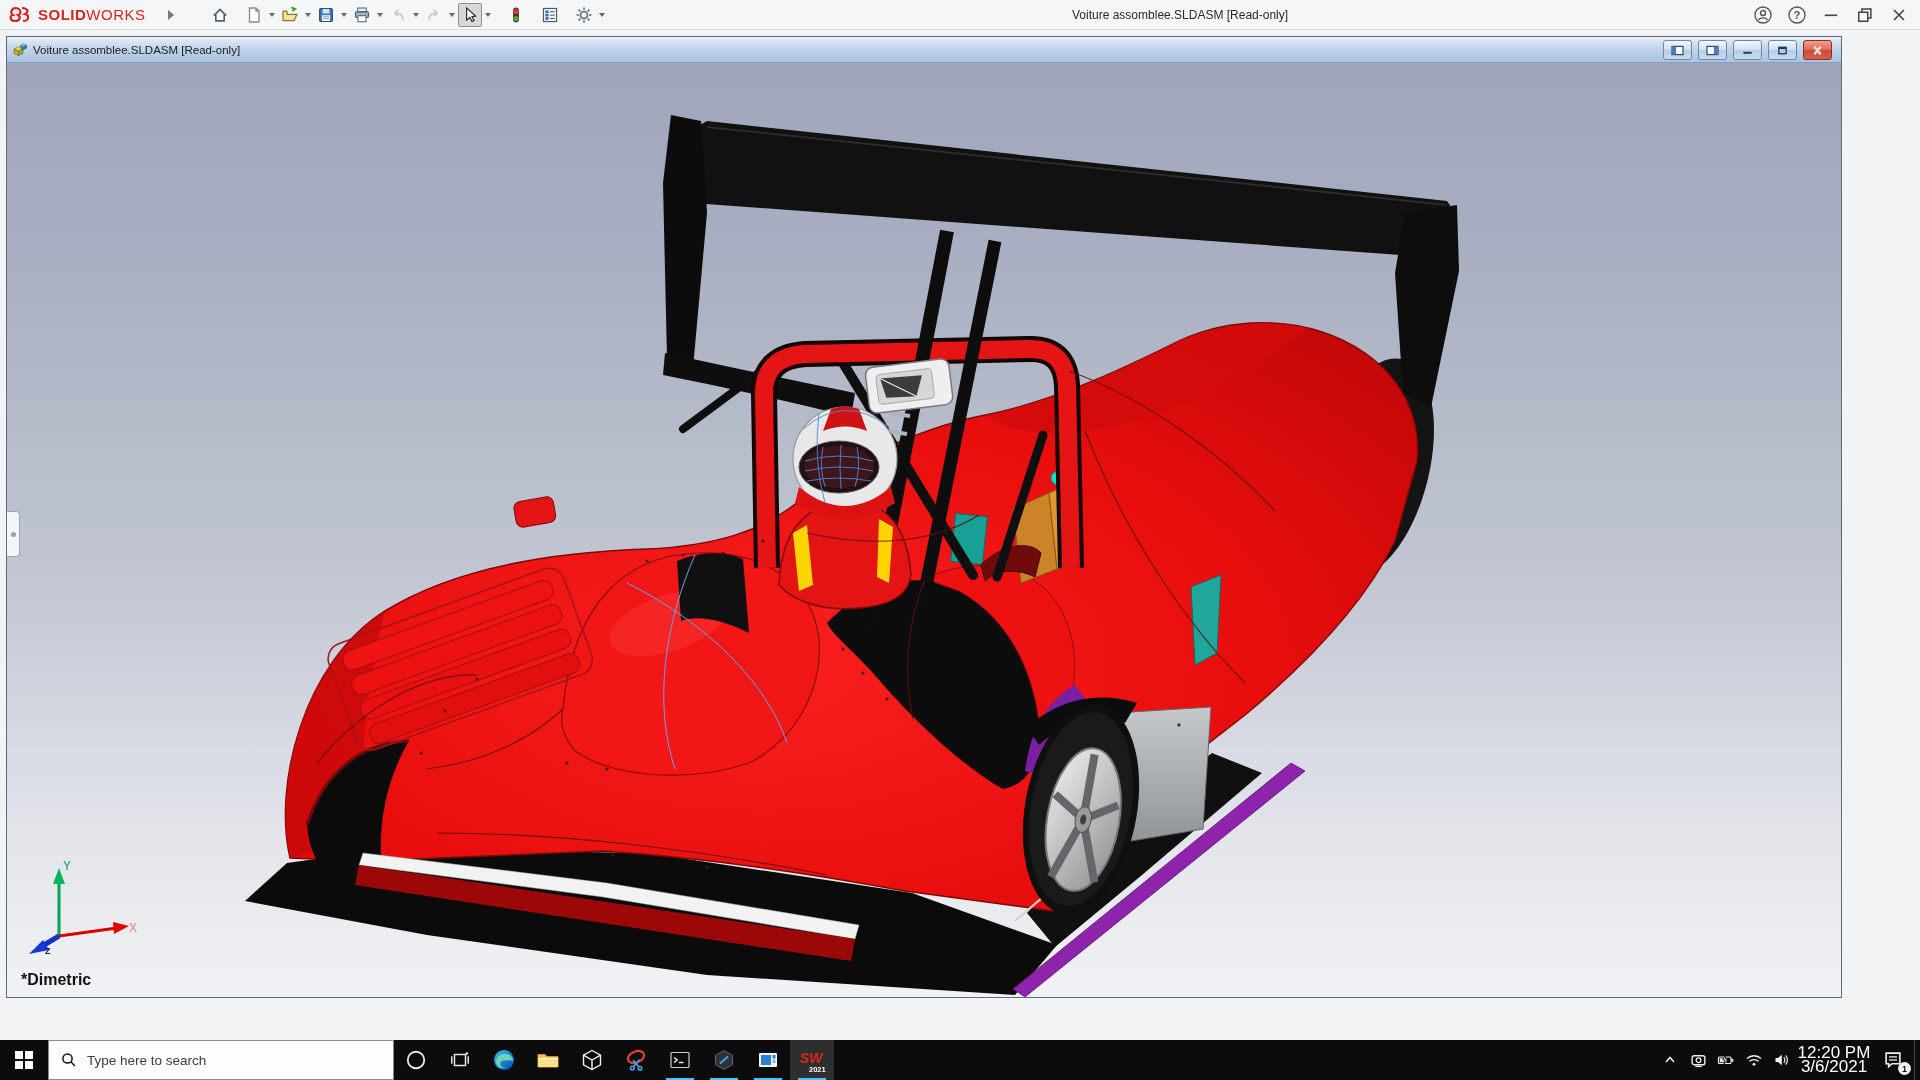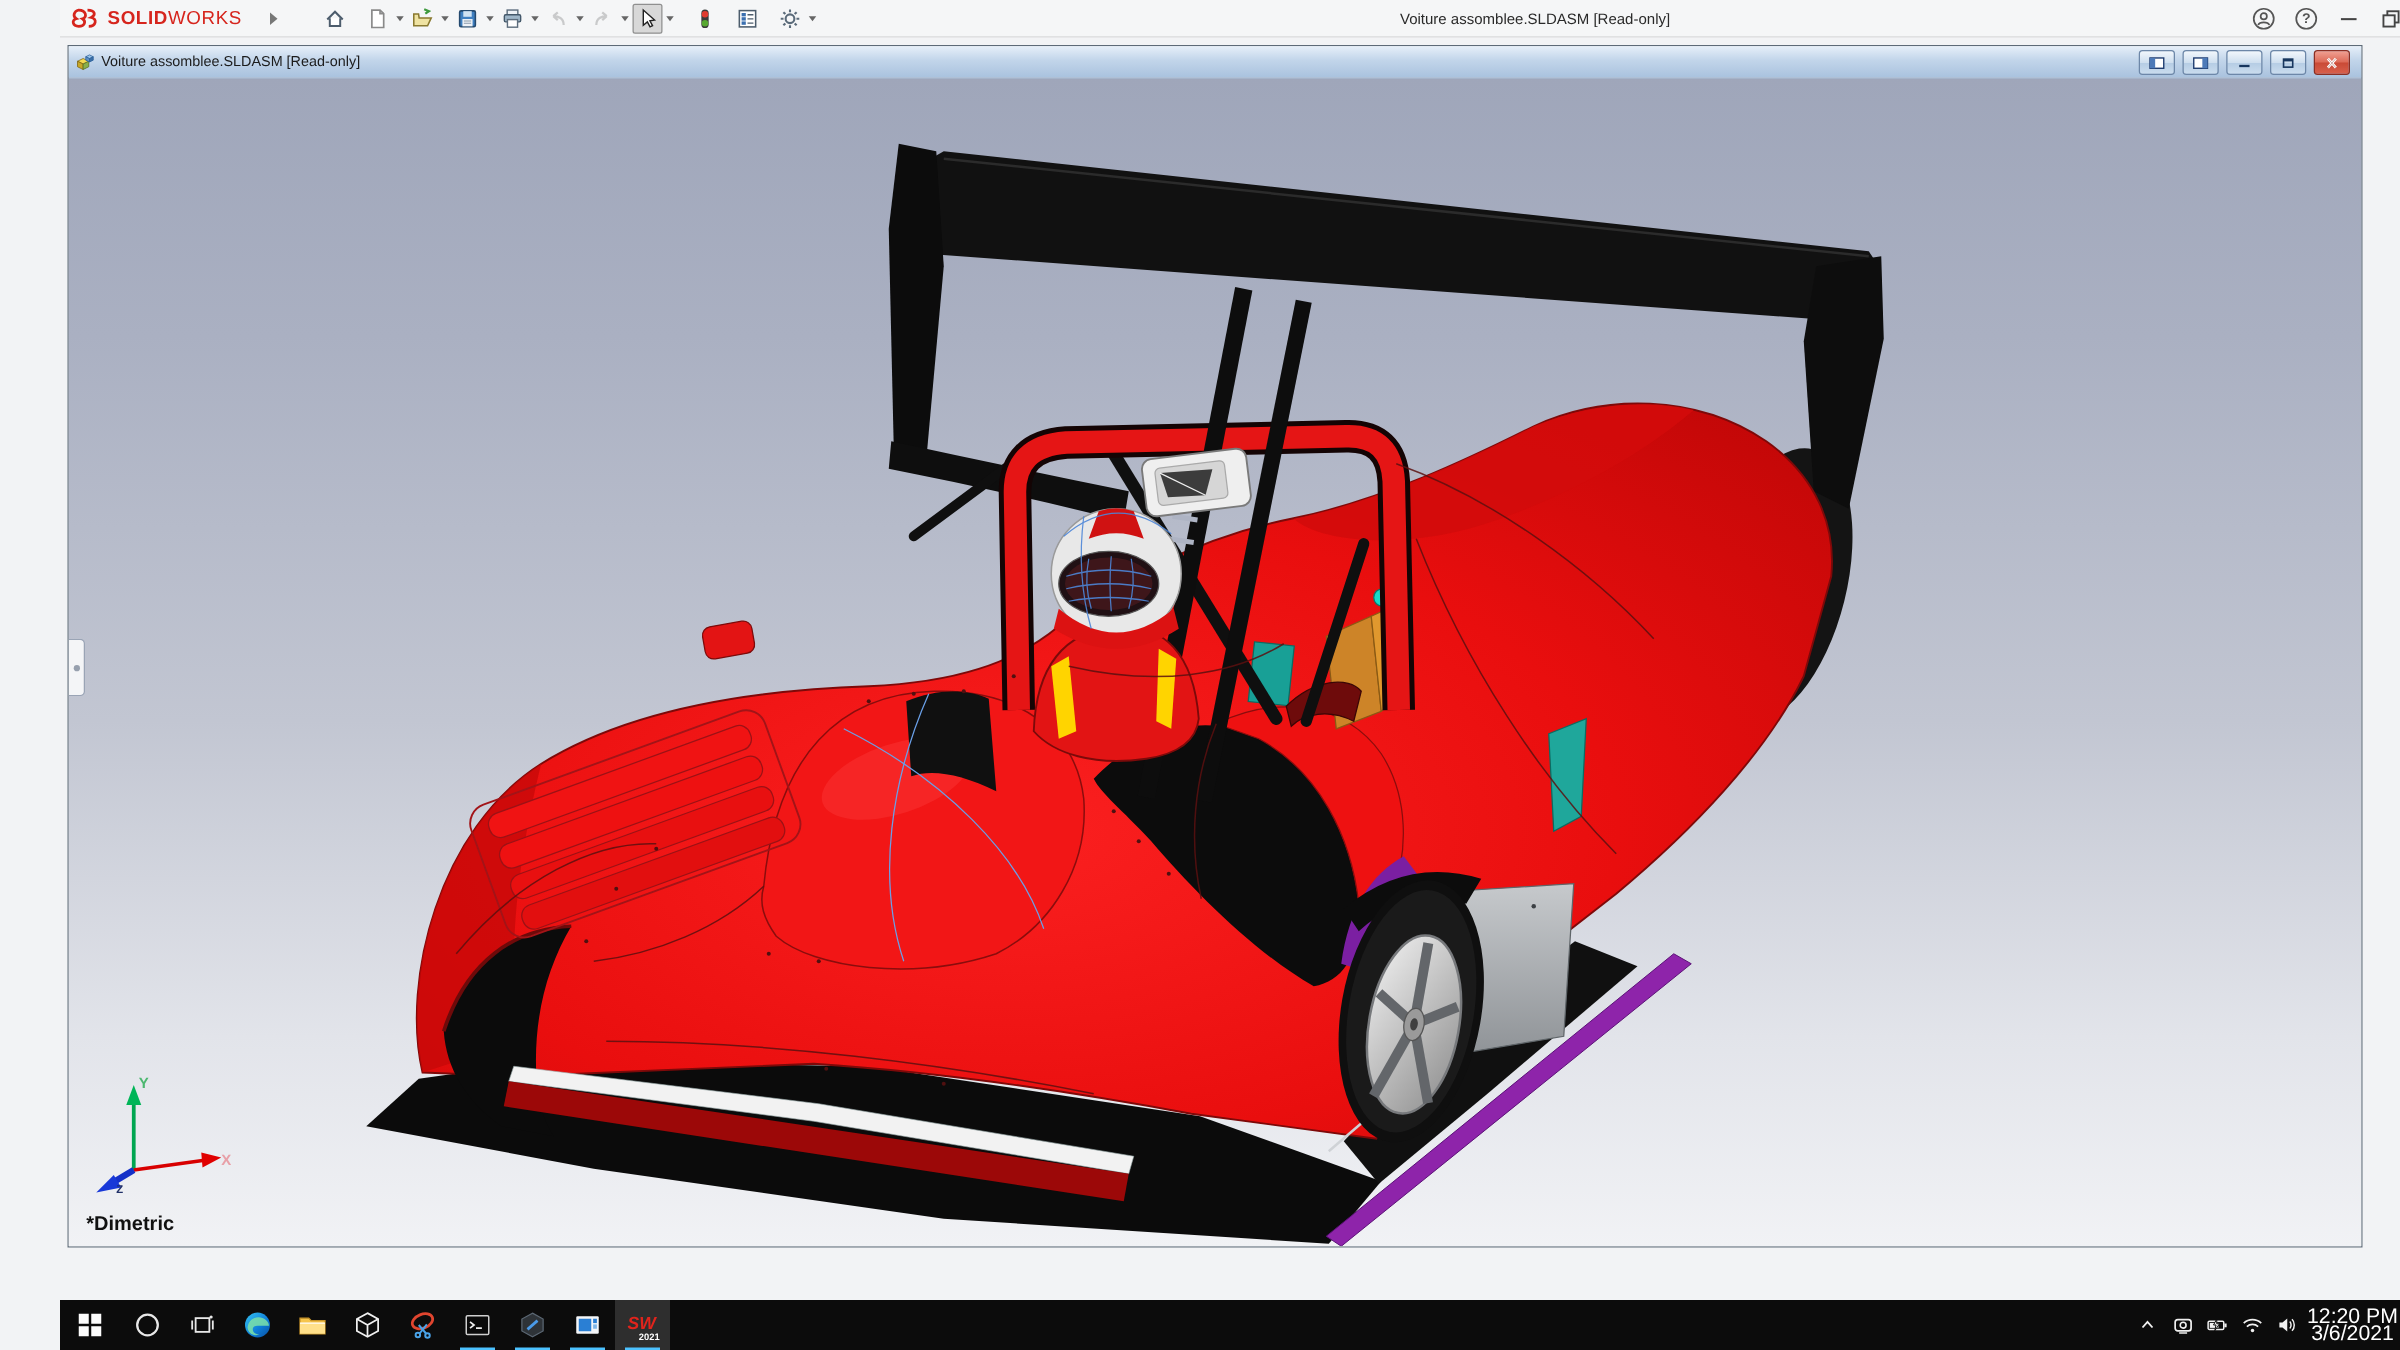--- a/index.html
+++ b/index.html
@@ -1,18 +1,18 @@
 <!DOCTYPE html>
 <html><head>
 <meta charset="utf-8">
 <style>
   * { margin:0; padding:0; box-sizing:border-box; }
   html,body { width:1920px; height:1080px; overflow:hidden; background:#f2f3f5;
               font-family:"Liberation Sans", sans-serif; }
-  .screen { position:relative; width:1560px; height:1080px; background:#f2f3f5;margin-left:48px; }
+  .screen { position:relative; width:1560px; height:1080px; background:#f2f3f5; }
 
   
   .titlebar { position:absolute; left:0; top:0; width:1920px; height:30px;
               background:#f5f6f7; border-bottom:1px solid #d9dadb;
               display:flex; align-items:center; }
   .brand { display:flex; align-items:center; margin-left:8px; }
   .brand-name { font-size:15px; letter-spacing:.5px; color:#d6251d; margin-left:4px; }
   .brand-name b { font-weight:bold; }
   .flyout { width:0; height:0; border-left:6px solid #777; border-top:5px solid transparent;
             border-bottom:5px solid transparent; margin-left:22px; }
@@ -487,20 +487,29 @@
 
   <div class="taskbar">
     <div class="start">
       <div class="winlogo">
         <span></span>
           <span></span>
           <span></span>
           <span></span>
       </div>
     </div>
+    <div class="search">
+      <span class="mag">
+        <svg width="16" height="16" viewBox="0 0 16 16">
+          <circle cx="6.5" cy="6.5" r="4.6" fill="none" stroke="#111" stroke-width="1.5"></circle>
+          <line x1="10" y1="10" x2="14" y2="14" stroke="#111" stroke-width="1.5"></line>
+        </svg>
+      </span>
+      <input type="text" placeholder="Type here to search" style="">
+    </div>
 
     <div class="task-icons">
       <div class="ticon">
         <svg width="22" height="22" viewBox="0 0 24 24">
           <circle cx="12" cy="12" r="9" fill="none" stroke="#e8e8e8" stroke-width="2"></circle>
         </svg>
       </div>
       <div class="ticon">
         <svg width="22" height="22" viewBox="0 0 24 24">
           <rect x="6" y="6" width="12" height="12" fill="none" stroke="#e8e8e8" stroke-width="1.6"></rect>

